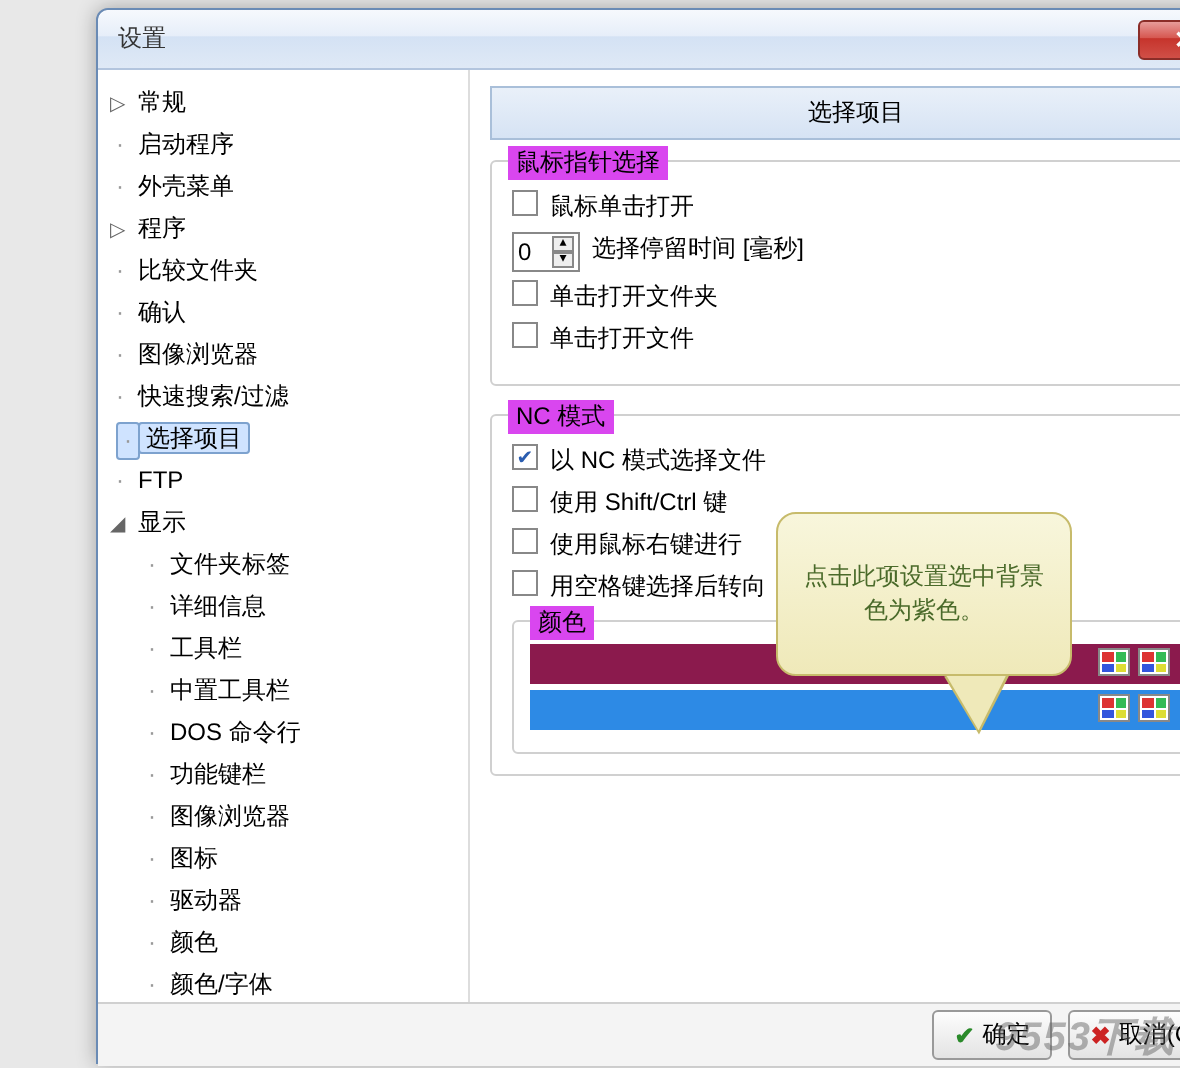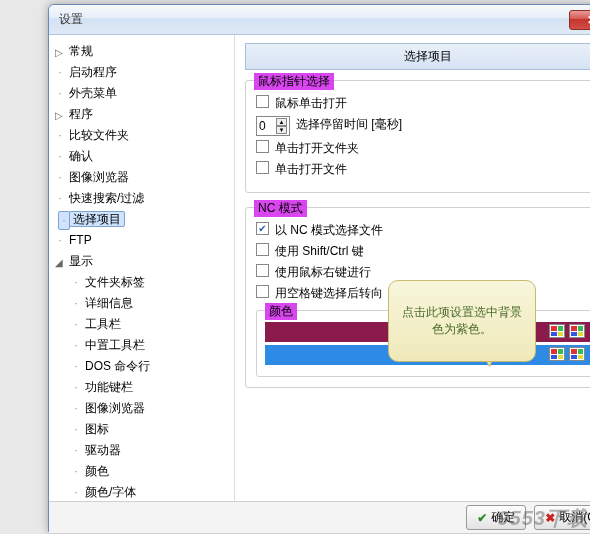--- a/index.html
+++ b/index.html
@@ -37,21 +37,21 @@
 .color-bar.focus { background: #2d8ae5; }
 .color-pick { position: absolute; right: 6px; top: 2px; display: flex; gap: 4px; }
 .pick { width: 16px; height: 14px; background: #fff; border: 1px solid #888; display: grid; grid-template-columns: 1fr 1fr; grid-template-rows: 1fr 1fr; padding: 1px; gap: 1px; }
 .pick div:nth-child(1){background:#d33;} .pick div:nth-child(2){background:#3b5;} .pick div:nth-child(3){background:#35d;} .pick div:nth-child(4){background:#dd3;}
 
 .footer { border-top: 1px solid #d0d0d0; height: 32px; display: flex; align-items: center; justify-content: flex-end; padding: 0 10px; gap: 8px; background: #f4f4f4; }
 .btn { border: 1px solid #999; background: linear-gradient(to bottom,#fdfdfd,#e3e3e3); padding: 3px 10px; border-radius: 3px; display: flex; align-items: center; gap: 4px; cursor: pointer; }
 .check-ic { color: #2a8a2a; font-weight: bold; }
 .x-ic { color: #c22; font-weight: bold; }
 
-.callout { position: absolute; left: 388px; top: 256px; width: 148px; height: 82px; background: linear-gradient(to bottom,#f8f6dc,#efe9b9); border: 1px solid #c7bb6b; border-radius: 10px; display: flex; align-items: center; justify-content: center; text-align: center; color: #4a6a2a; padding: 8px; z-index: 5; margin-top: 24px; }
+.callout { position: absolute; left: 388px; top: 256px; width: 148px; height: 82px; background: linear-gradient(to bottom,#f8f6dc,#efe9b9); border: 1px solid #c7bb6b; border-radius: 10px; display: flex; align-items: center; justify-content: center; text-align: center; color: #4a6a2a; padding: 8px; z-index: 5; }
 .callout-tail { position: absolute; left: 476px; top: 334px; width: 0; height: 0; border-left: 10px solid transparent; border-right: 24px solid transparent; border-top: 30px solid #efe9b9; z-index: 4; transform: rotate(-12deg); }
 .callout-tail2 { position: absolute; left: 475px; top: 334px; width: 0; height: 0; border-left: 11px solid transparent; border-right: 26px solid transparent; border-top: 32px solid #c7bb6b; z-index: 3; transform: rotate(-12deg); }
 .watermark { position: absolute; right: 2px; bottom: 2px; color: rgba(90,90,90,0.45); font-size: 20px; font-style: italic; font-weight: bold; letter-spacing: 1px; }
 </style>
 </head>
 <body>
 
 <div class="window">
   <div class="titlebar">
     <div class="title-text">设置</div>

